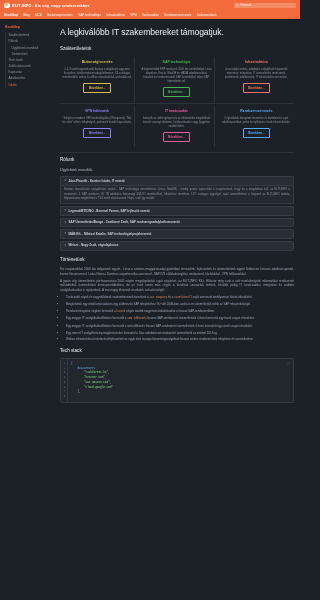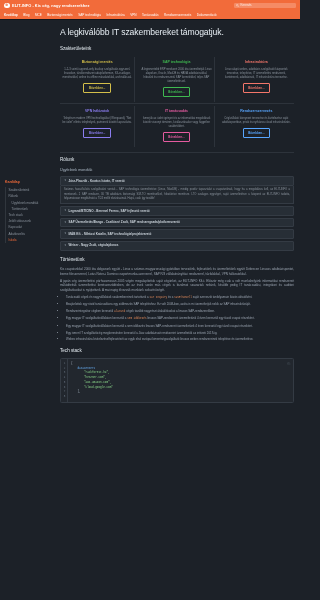--- a/index.html
+++ b/index.html
@@ -49,21 +49,21 @@
     align-items: center;
     gap: 5.5px;
     padding: 0 4px;
     border-bottom: 1.1px solid #11161c;
     overflow: hidden;
   }
   .nav-item { font-size: 3.1px; color: #fff; white-space: nowrap; }
   .nav-item.active { font-weight: bold; }
 
   
-  .layout { display: flex; align-items: center; }
+  .layout { display: flex; align-items: flex-start; }
 
   
   .sidebar {
     width: 56px; flex: 0 0 56px;
     padding: 5px 3px 5px 5px;
   }
   .side-top { font-size: 3.3px; color: #f26b3a; font-weight: bold; margin-bottom: 2.5px; }
   .side-list { list-style: none; border-left: .5px solid #30363d; padding-left: 2.5px; }
   .side-list li { font-size: 3.05px; color: #8b949e; padding: .9px 0; white-space: nowrap; }
   .side-list li.sub { padding-left: 3px; }

